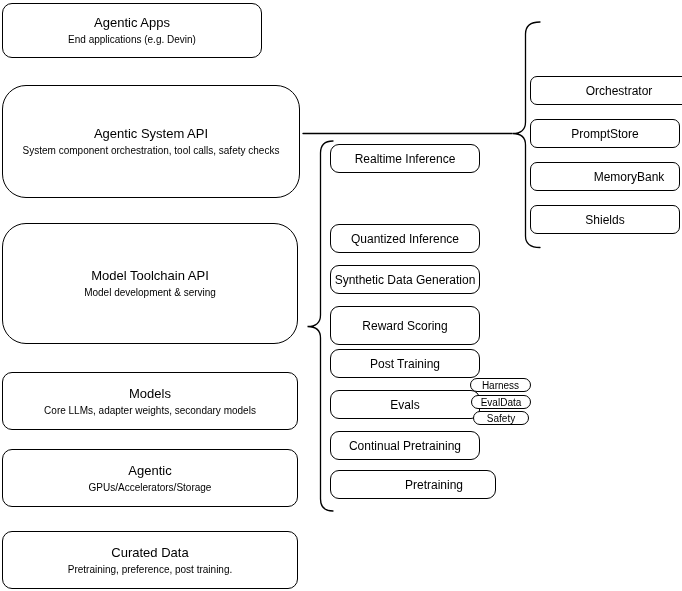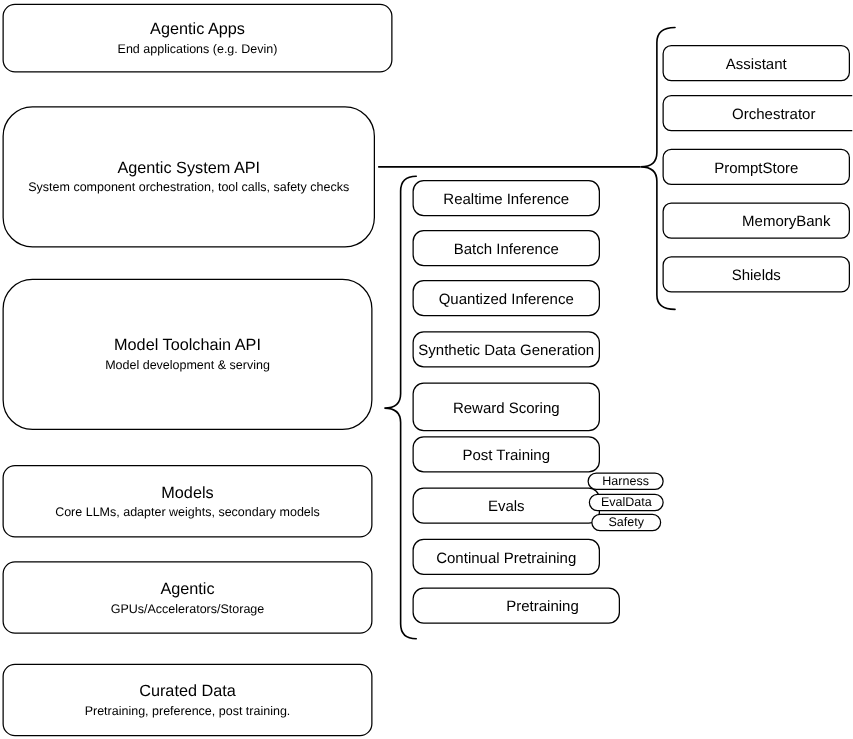--- a/index.html
+++ b/index.html
@@ -50,21 +50,21 @@
 <body>
 
 <div class="canvas">
 
   <svg class="overlay" viewBox="0 0 682 591">
     <path d="M 303 133.5 L 512 133.5"></path>
     <path d="M 333 141 Q 320.5 141 320.5 153 L 320.5 315 Q 320.5 326.5 307.5 326.5 Q 320.5 326.5 320.5 338 L 320.5 499 Q 320.5 511 333 511"></path>
     <path d="M 540 22 Q 525.5 22 525.5 34 L 525.5 122 Q 525.5 133.5 512.5 133.5 Q 525.5 133.5 525.5 145 L 525.5 236 Q 525.5 247.5 540 247.5"></path>
   </svg>
 
-  <div class="node big" style="left:2px; top:3px; width:312px; height:55px; border-radius:10px;">
+  <div class="node big" style="left:2px; top:3px; width:260px; height:55px; border-radius:10px;">
     <div class="title">Agentic Apps</div>
     <div class="sub">End applications (e.g. Devin)</div>
   </div>
 
   <div class="node big" style="left:2px; top:85px; width:298px; height:113px; border-radius:24px;">
     <div class="title">Agentic System API</div>
     <div class="sub">System component orchestration, tool calls, safety checks</div>
   </div>
 
   <div class="node big" style="left:2px; top:223px; width:296px; height:121px; border-radius:24px;">
@@ -82,23 +82,20 @@
     <div class="sub">GPUs/Accelerators/Storage</div>
   </div>
 
   <div class="node big" style="left:2px; top:531px; width:296px; height:58px; border-radius:10px;">
     <div class="title">Curated Data</div>
     <div class="sub">Pretraining, preference, post training.</div>
   </div>
 
   <div class="node small-label" style="left:330px; top:144px; width:150px; height:29px; border-radius:9px;">
     <span>Realtime Inference</span>
-  </div>
-  <div class="node small-label" style="left:330px; top:184px; width:150px; height:29px; border-radius:9px;">
-    <span>Batch Inference</span>
   </div>
   <div class="node small-label" style="left:330px; top:224px; width:150px; height:29px; border-radius:9px;align-items:center;">
     <span>Quantized Inference</span>
   </div>
   <div class="node small-label" style="left:330px; top:265px; width:150px; height:29px; border-radius:9px;">
     <span>Synthetic Data Generation</span>
   </div>
   <div class="node small-label" style="left:330px; top:306px; width:150px; height:39px; border-radius:9px;">
     <span>Reward Scoring</span>
   </div>
@@ -118,23 +115,20 @@
   <div class="pill" style="left:470px; top:378px; width:61px; height:14px;">
     <span>Harness</span>
   </div>
   <div class="pill" style="left:471px; top:395px; width:60px; height:14px;">
     <span>EvalData</span>
   </div>
   <div class="pill" style="left:473px; top:411px; width:56px; height:14px;">
     <span>Safety</span>
   </div>
 
-  <div class="node small-label" style="left:530px; top:36px; width:150px; height:29px; border-radius:7px;">
-    <span>Assistant</span>
-  </div>
   <div class="node small-label" style="left:530px; top:76px; width:178px; height:29px; border-radius:7px;">
     <span>Orchestrator</span>
   </div>
   <div class="node small-label" style="left:530px; top:119px; width:150px; height:29px; border-radius:7px;">
     <span>PromptStore</span>
   </div>
   <div class="node small-label" style="left:530px; top:162px; width:150px; height:29px; border-radius:7px;padding-left:48px;">
     <span>MemoryBank</span>
   </div>
   <div class="node small-label" style="left:530px; top:205px; width:150px; height:29px; border-radius:7px;">

